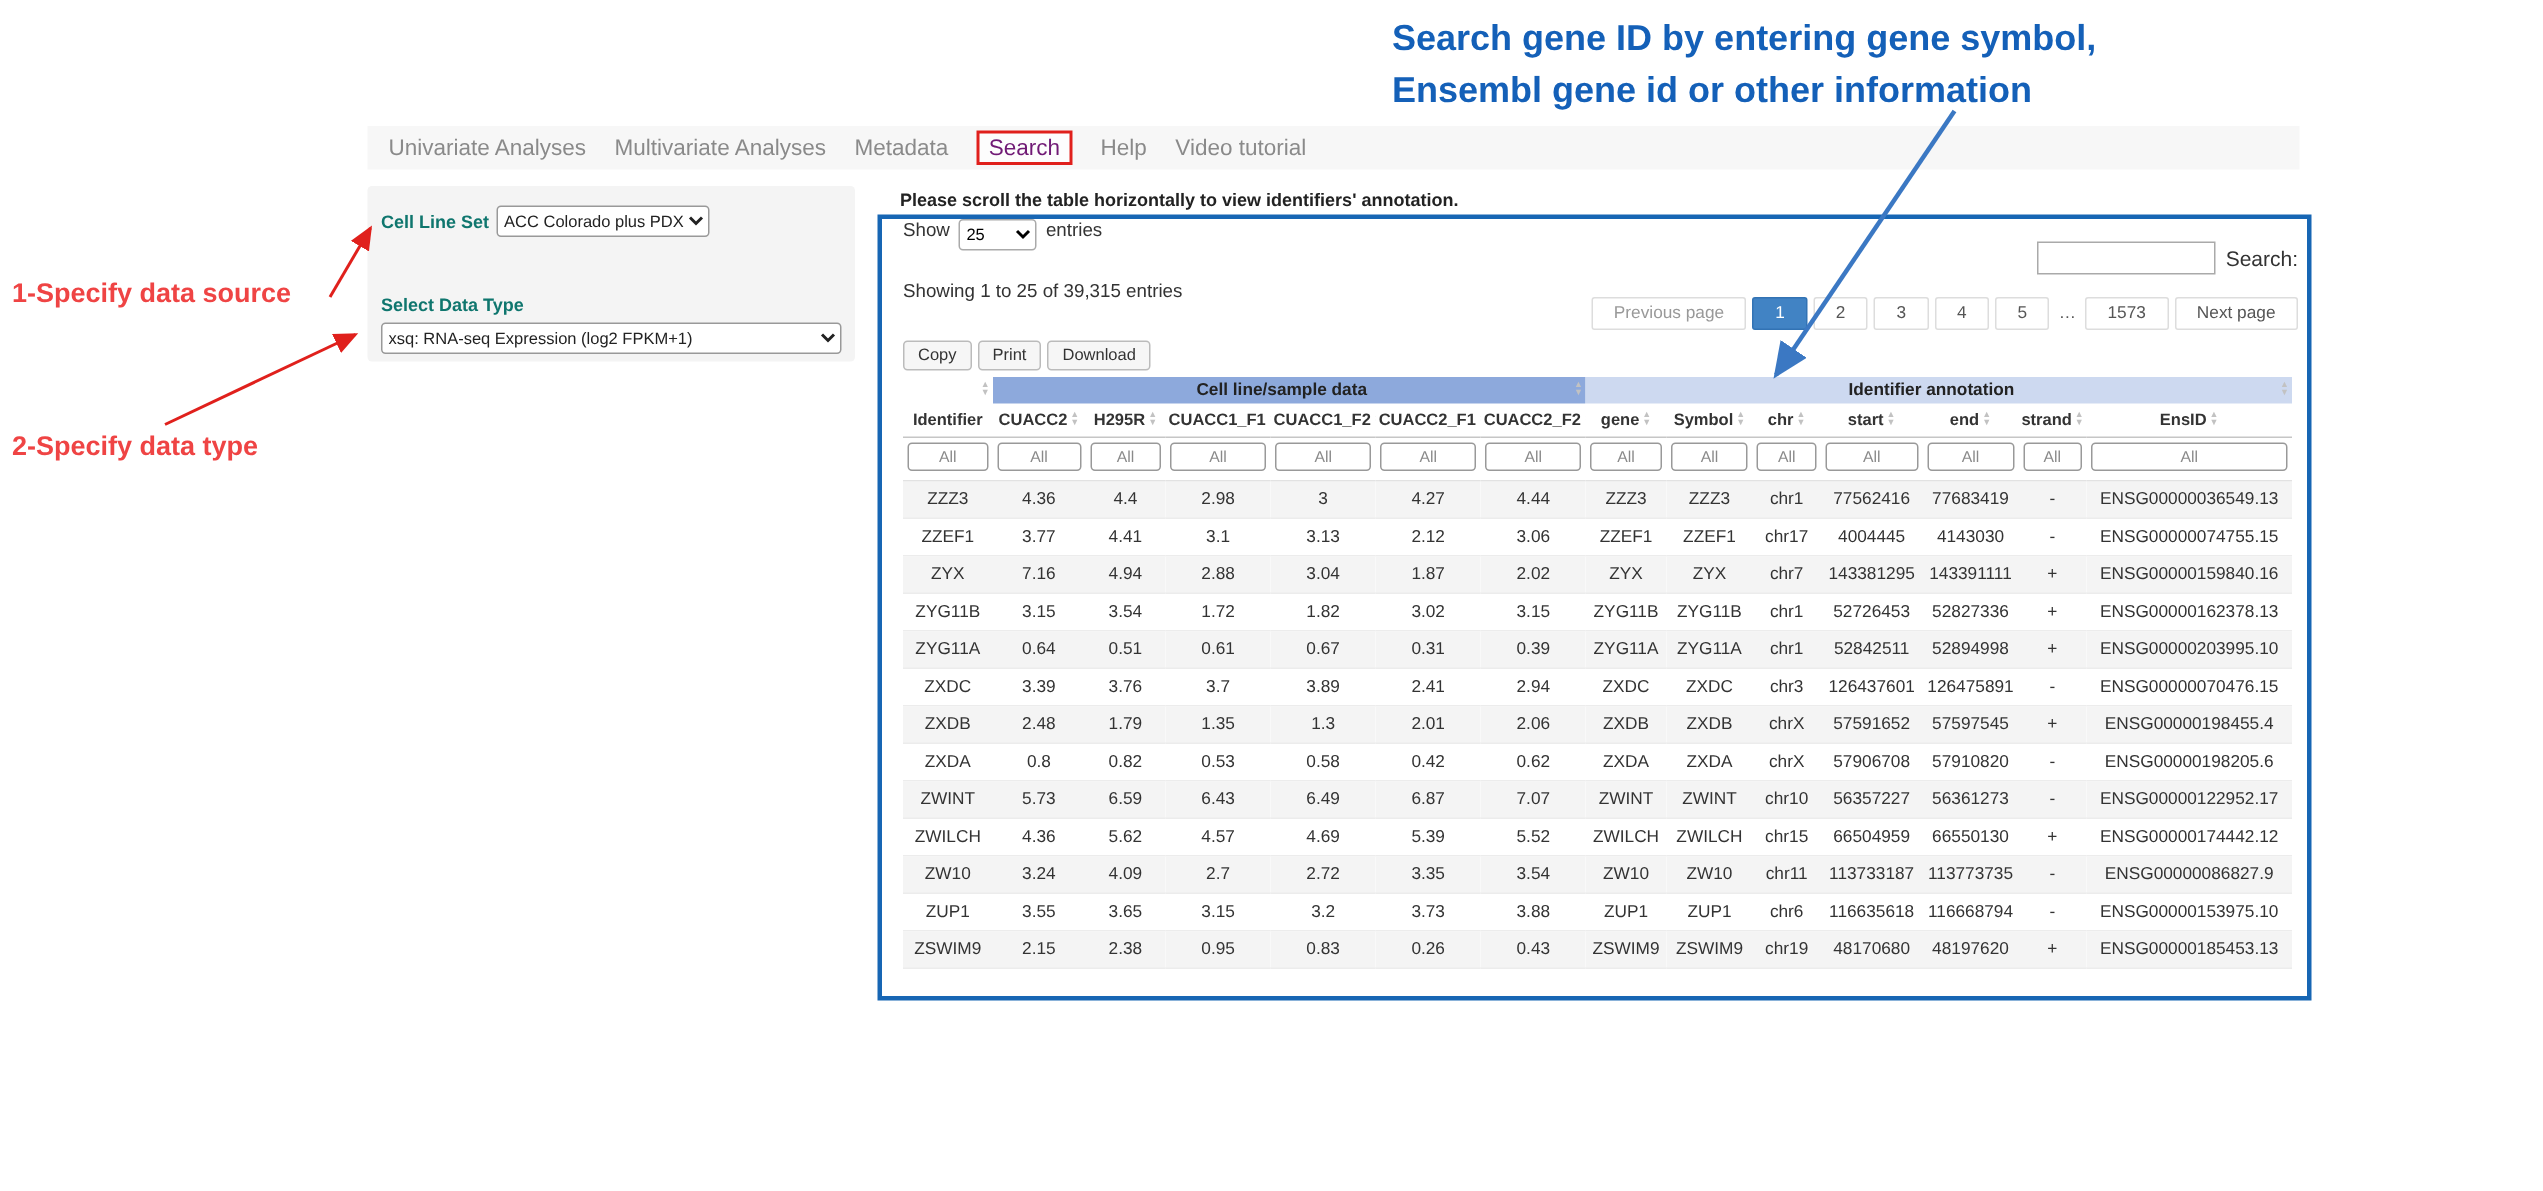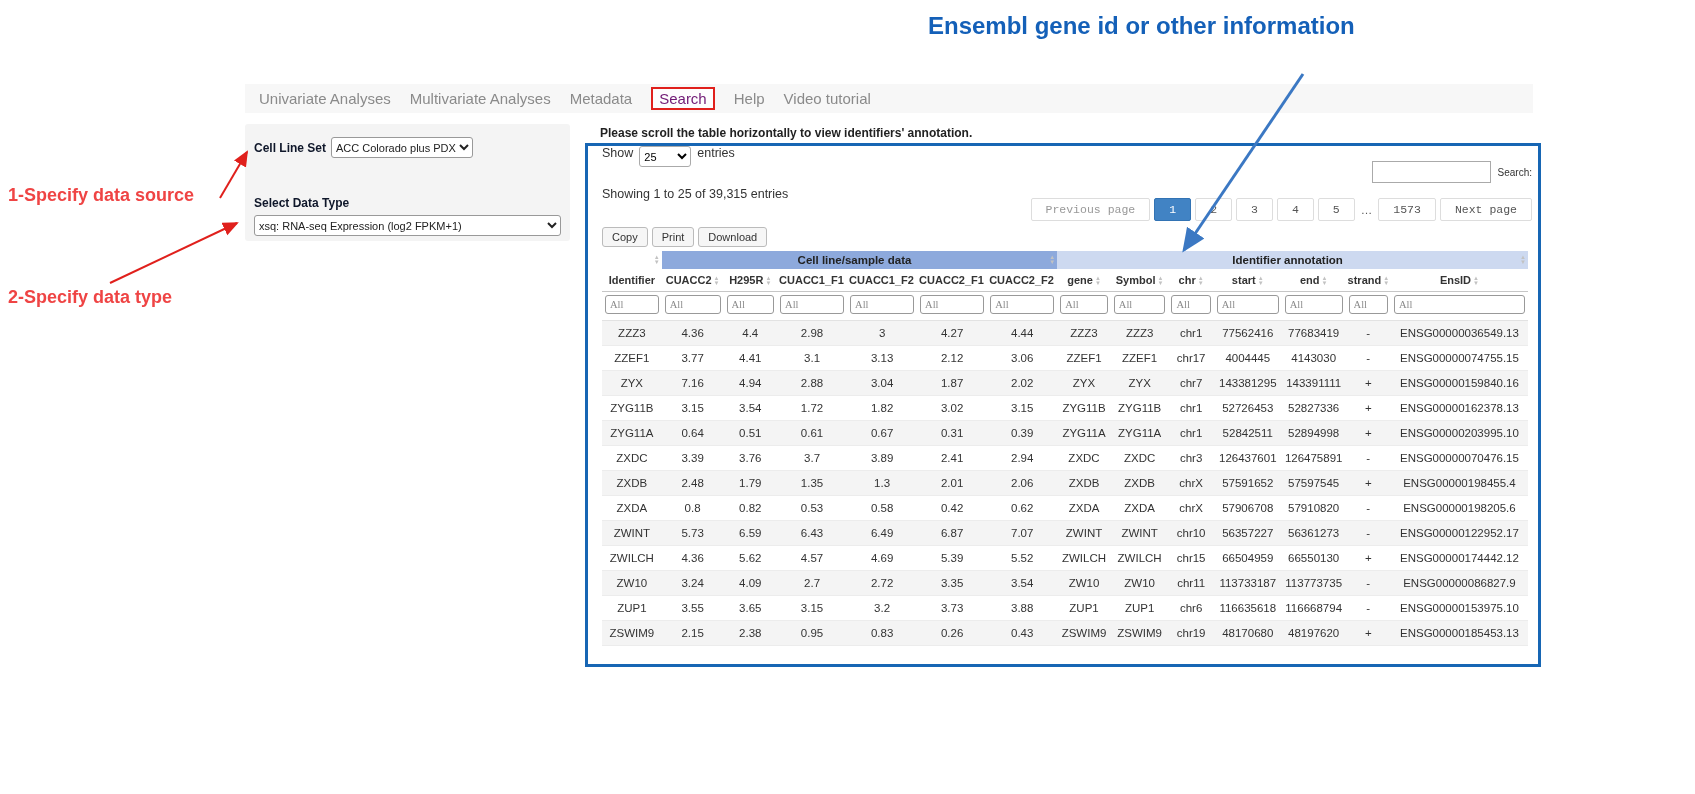--- a/index.html
+++ b/index.html
@@ -11,64 +11,65 @@
   .blue-note { position:absolute; left:928px; top:8px; color:#1460b8; font-size:24px; font-weight:bold; line-height:35px; }
   .overlay { position:absolute; left:0; top:0; width:1695px; height:794px; pointer-events:none; }
 
   .nav-bar { position:absolute; left:245px; top:84px; width:1288px; height:29px; background:#f7f7f7;
     display:flex; align-items:center; gap:19px; padding-left:14px; }
   .nav-item { color:#8a8a8a; font-size:15px; cursor:pointer; white-space:nowrap; }
   .nav-active { color:#701a75; border:2px solid #e0201c; padding:1px 6px; background:#fdfdfd; }
 
   .panel { position:absolute; left:245px; top:124px; width:325px; height:117px; background:#f4f4f4; border-radius:3px; padding:13px 9px; }
   .panel-row { display:flex; align-items:center; gap:5px; }
-  .panel-label { font-size:12px; font-weight:bold; color:#0f172a; white-space:nowrap; }
+  .panel-label { font-size:12px; font-weight:bold; color:#0f766e; white-space:nowrap; }
   .panel select { font-size:11px; height:21px; border:1px solid #999; background:#fff; border-radius:3px; color:#222; font-family:inherit; }
   .data-type-label { margin-top:38px; display:block; }
   .data-type-select { width:100%; margin-top:5px; }
 
   .red-note { position:absolute; color:#ef4444; font-size:18px; font-weight:bold; white-space:nowrap; }
   .scroll-note { position:absolute; left:600px; top:126px; font-size:12px; font-weight:bold; color:#222; }
 
   .data-box { position:absolute; left:585px; top:143px; width:956px; height:524px; border:3px solid #1766b4; background:#fff; }
   .show-row { position:absolute; left:14px; top:0; display:flex; align-items:flex-start; gap:6px; font-size:12.5px; color:#333; }
   .show-row select { font-size:11px; height:21px; width:52px; border:1px solid #aaa; border-radius:3px; background:#fff; font-family:inherit; }
   .showing { position:absolute; left:14px; top:41px; font-size:12.5px; color:#333; }
   .search-area { position:absolute; right:6px; top:15px; display:flex; align-items:center; gap:7px; }
   .search-area input { width:119px; height:22px; border:1px solid #aaa; font-size:12px; padding:0 4px; font-family:inherit; }
-  .search-label { font-size:10px; color:#333; }
+  .search-label { font-size:14px; color:#333; }
 
   .pagination { position:absolute; right:6px; top:52px; display:flex; align-items:center; gap:4px; font-size:11.5px; }
-  .pg-btn { border:1px solid #ddd; border-radius:2px; padding:4px 14px; color:#555; background:#fff; cursor:pointer; white-space:nowrap;font-family:Liberation Mono, monospace; }
+  .pg-btn { border:1px solid #ddd; border-radius:2px; padding:4px 14px; color:#555; background:#fff; cursor:pointer; white-space:nowrap; }
   .pg-active { background:#4183c4; border-color:#3273b4; color:#fff; }
   .pg-disabled { color:#999; cursor:default; }
   .pg-ellipsis { padding:4px 2px; color:#555; }
 
   .export-buttons { position:absolute; left:14px; top:81px; display:flex; gap:4px;justify-content:center; }
   .dt-btn { border:1px solid #bbb; border-radius:3px; background:#f6f6f6; font-size:11px; padding:3px 9px; color:#333; cursor:pointer; font-family:inherit; }
 
   .gene-table { position:absolute; left:14px; top:105px; width:926px; border-collapse:collapse; table-layout:fixed; font-size:11.5px; color:#333; }
   .gene-table th, .gene-table td { text-align:center; white-space:nowrap; overflow:hidden; }
   .group-row th { position:relative; padding:3px 12px 3px 2px; font-size:11.5px; font-weight:bold; color:#222; }
   .gh-main { background:#8da9dc; }
   .gh-annot { background:#cdd9f0; }
   .group-row .sort { position:absolute; right:2px; top:4px; }
   .col-row th { padding:5px 2px; border-bottom:1px solid #c6c6c6; font-size:11px; font-weight:bold; cursor:pointer; }
   .filter-row td { padding:3px 3px 6px; border-bottom:1px solid #e2e2e2; }
-  .filter-row input { width:100%; height:19px; border:1px solid #999; border-radius:3px; font-size:10.5px; padding:0 4px; color:#444; font-family:Liberation Serif, serif; }
+  .filter-row input { width:100%; height:19px; border:1px solid #999; border-radius:3px; font-size:10.5px; padding:0 4px; color:#444; font-family:Liberation Sans, sans-serif;text-align:center; }
   .filter-row input::placeholder { color:#8a8a8a; }
   .gene-table tbody td { padding:6px 2px; border-bottom:1px solid #ececec; }
   .gene-table tbody tr:nth-child(odd) { background:#f4f4f4; }
   .sort { display:inline-block; vertical-align:middle; margin-left:2px; }
   .sort i { display:block; font-style:normal; font-size:6px; line-height:5px; color:#c2c2c2; }
 </style>
 </head>
 <body>
 
 <div class="blue-note">
+  <div>Search gene ID by entering gene symbol,</div>
   <div>Ensembl gene id or other information</div>
 </div>
 
 <nav class="nav-bar">
     <span class="nav-item">Univariate Analyses</span>
     <span class="nav-item">Multivariate Analyses</span>
     <span class="nav-item">Metadata</span>
     <span class="nav-item nav-active">Search</span>
     <span class="nav-item">Help</span>
     <span class="nav-item">Video tutorial</span>

